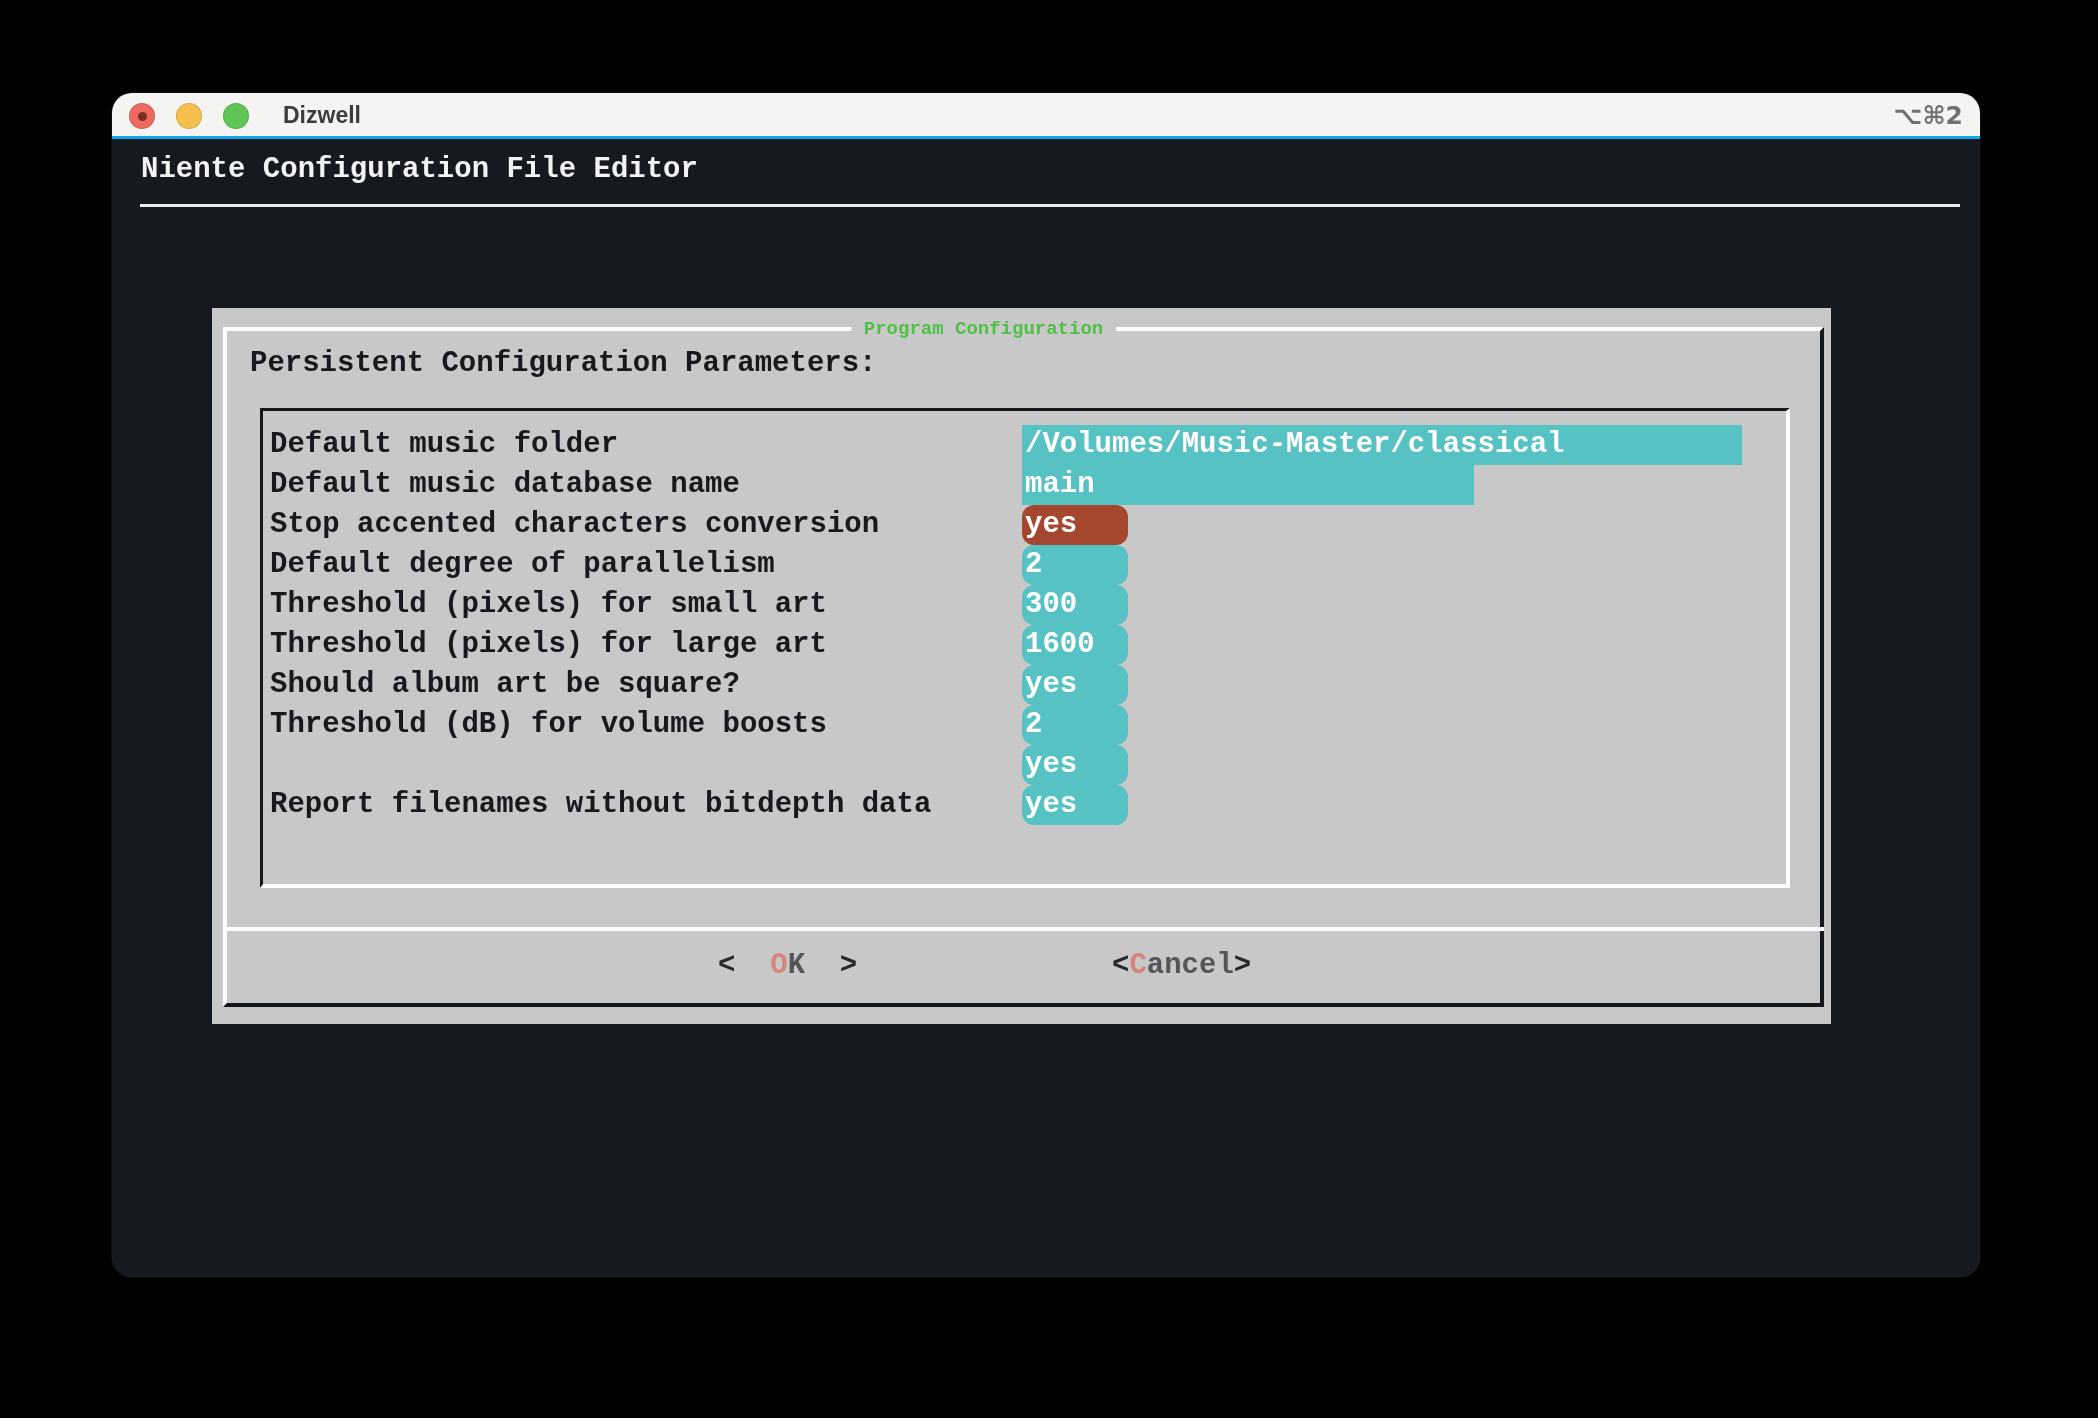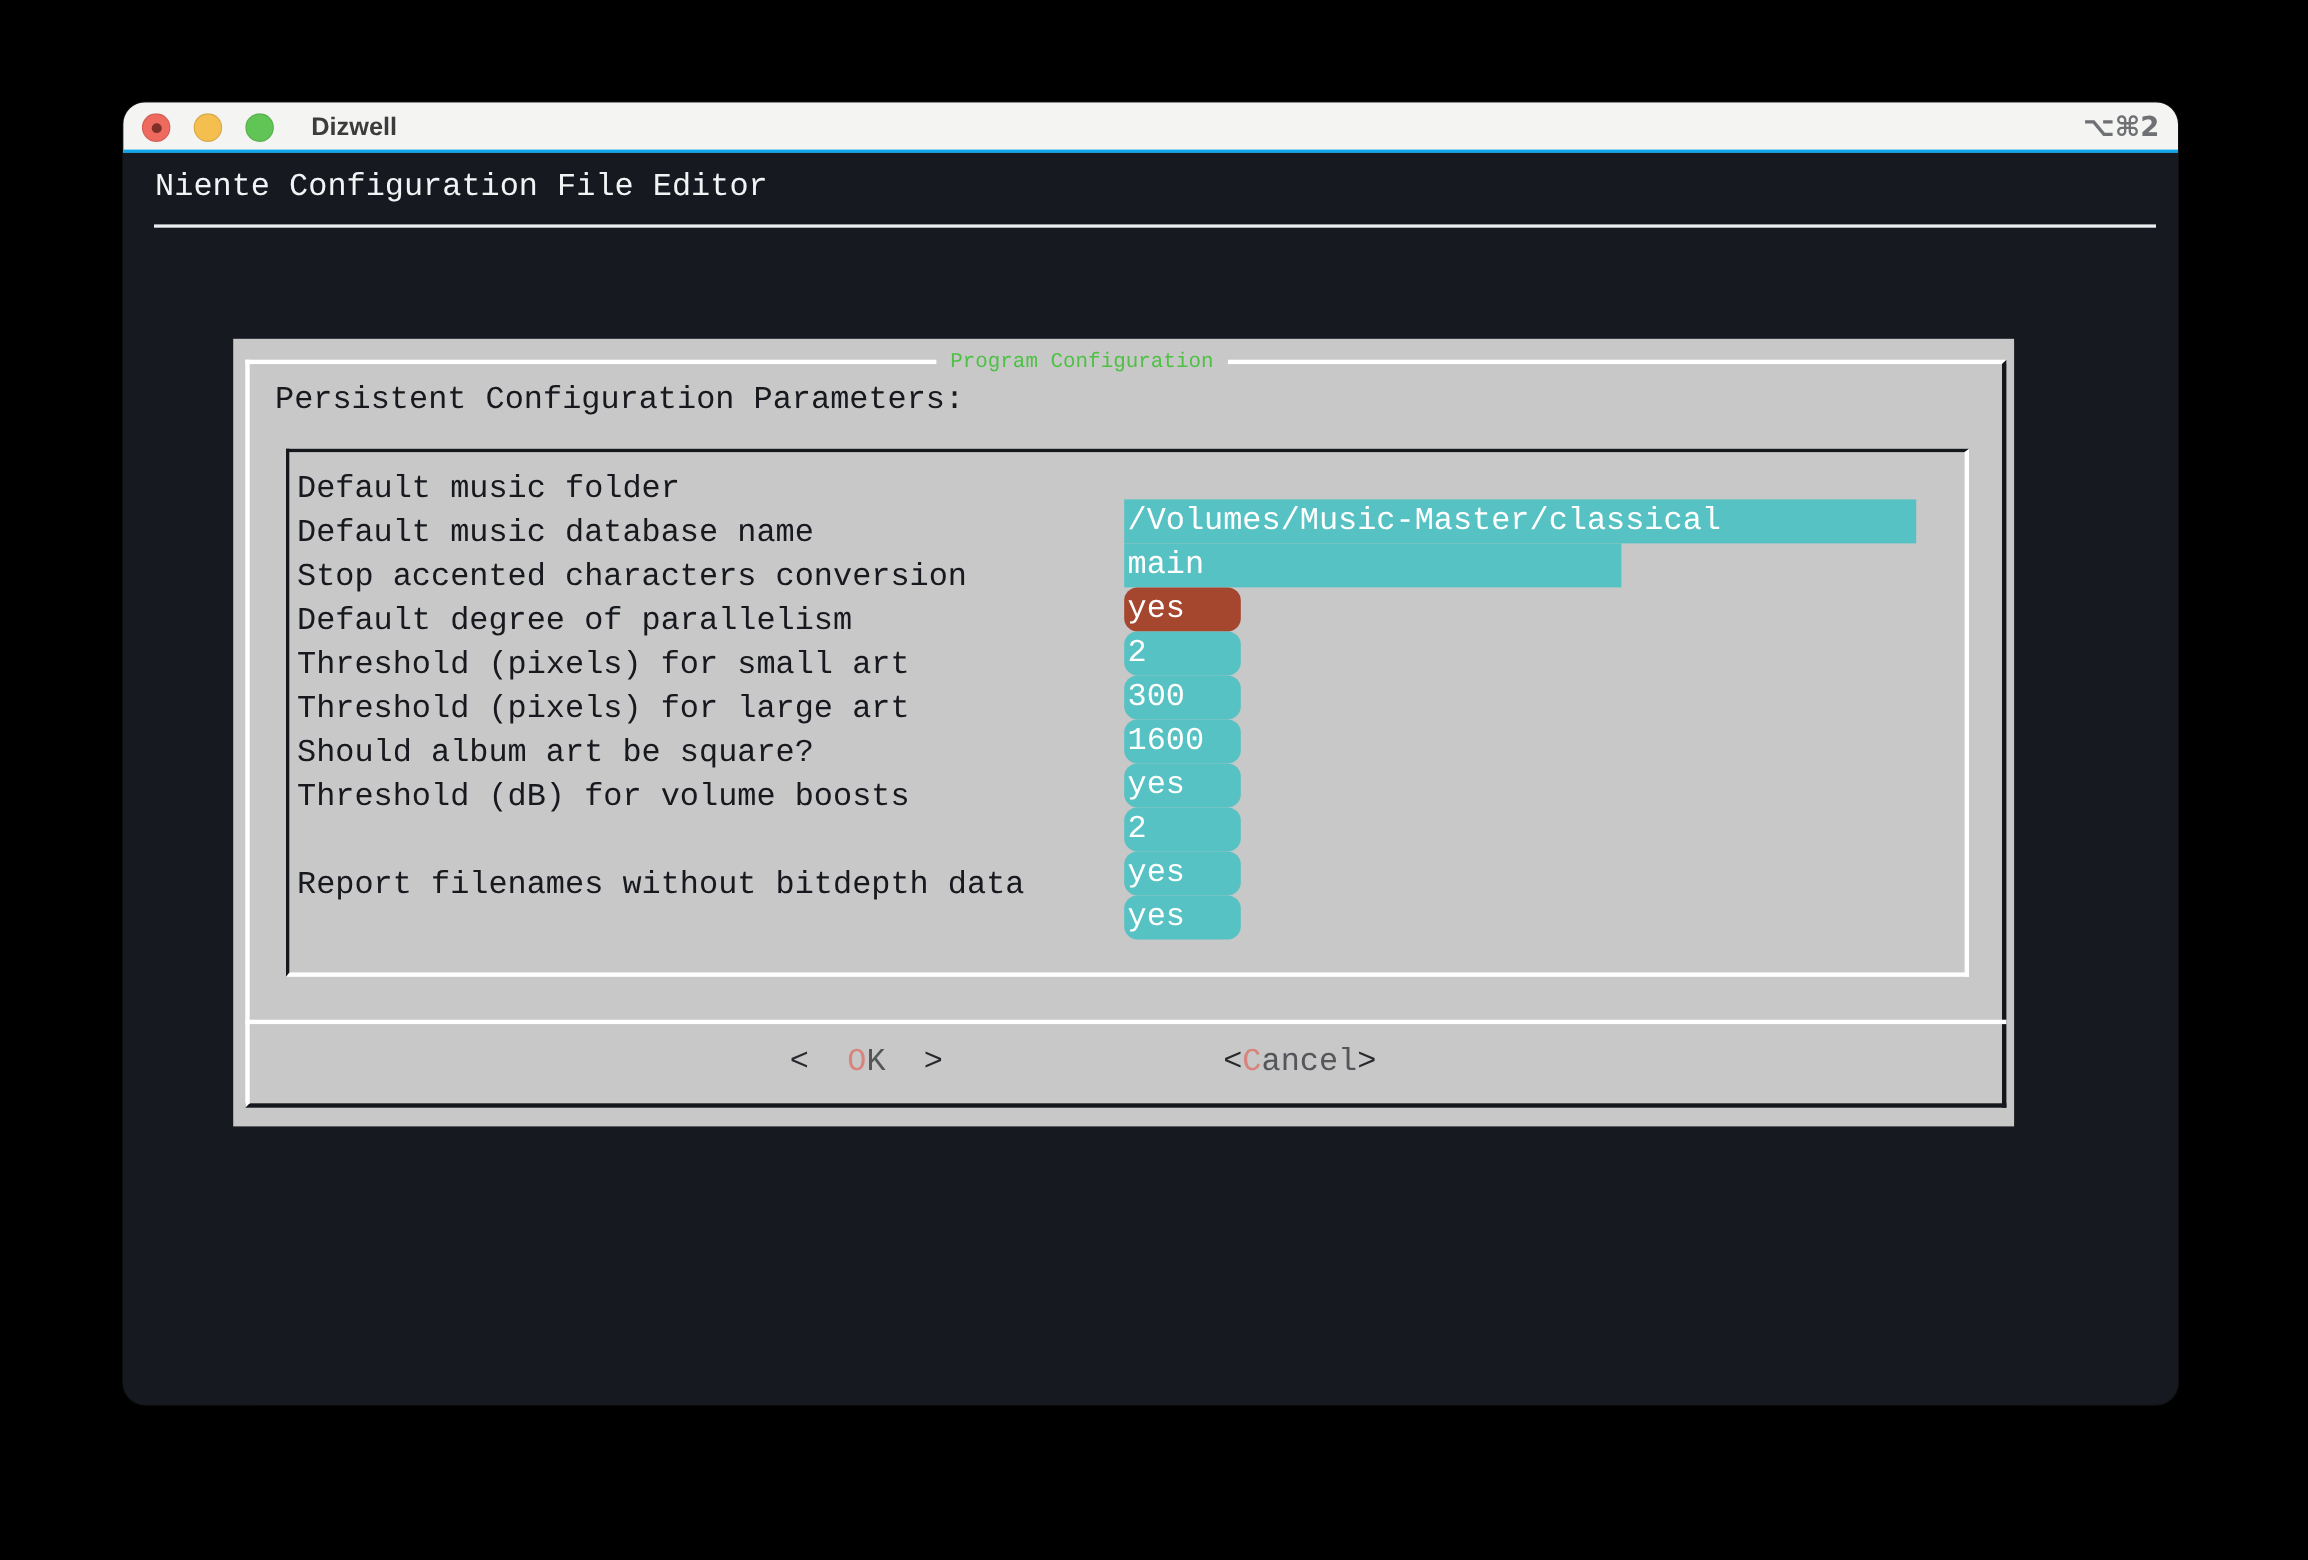--- a/index.html
+++ b/index.html
@@ -1,17 +1,17 @@
 <!DOCTYPE html>
 <html><head>
 <meta charset="utf-8">
 <style>
   * { margin:0; padding:0; box-sizing:border-box; }
   html,body { width:2098px; height:1418px; background:#000; overflow:hidden; }
-  .mono { font-family:"Liberation Mono","DejaVu Sans Mono",monospace; font-weight:normal; }
+  .mono { font-family:"Liberation Mono","DejaVu Sans Mono",monospace; font-weight:bold; }
 
   
   .window {
     position:absolute; left:112px; top:93px; width:1868px; height:1184px;
     border-radius:20px; overflow:hidden; background:#16191f;
     box-shadow:0 0 0 1px rgba(255,255,255,0.06);
   }
   .titlebar {
     position:relative; height:46px; background:#f4f4f3;
     border-bottom:3px solid #0ea5e9;
@@ -65,21 +65,21 @@
   .ibox {
     position:absolute; left:48px; top:100px; width:1530px; height:480px;
     border-style:solid; border-width:3px 4px 4px 3px;
     border-color:#14171c #ffffff #ffffff #14171c;
     padding-top:14px; z-index:2;
   }
   .row { position:relative; height:40px; line-height:40px; font-size:29px; }
   .lbl { display:inline-block; padding-left:7px; color:#17191e; white-space:pre; }
   .val {
     position:absolute; left:759px; top:0; height:40px; line-height:40px;
-    background:#57c2c4; color:#ffffff; padding-left:3px; white-space:pre; overflow:hidden;margin-top:29px;
+    background:#57c2c4; color:#ffffff; padding-left:3px; white-space:pre; overflow:hidden;
   }
   .val-lg { width:720px; } .val-md { width:452px; } .val-sm { width:106px;border-radius:12px; }
   .val.sel { background:#a5462f; }
 
   .sep { position:absolute; left:11px; top:619px; width:1601px; height:4px; background:#ffffff; }
   .btn {
     position:absolute; top:638px; line-height:40px; font-size:29px;
     white-space:pre; cursor:default;
   }
   .btn.ok { left:506px; }

